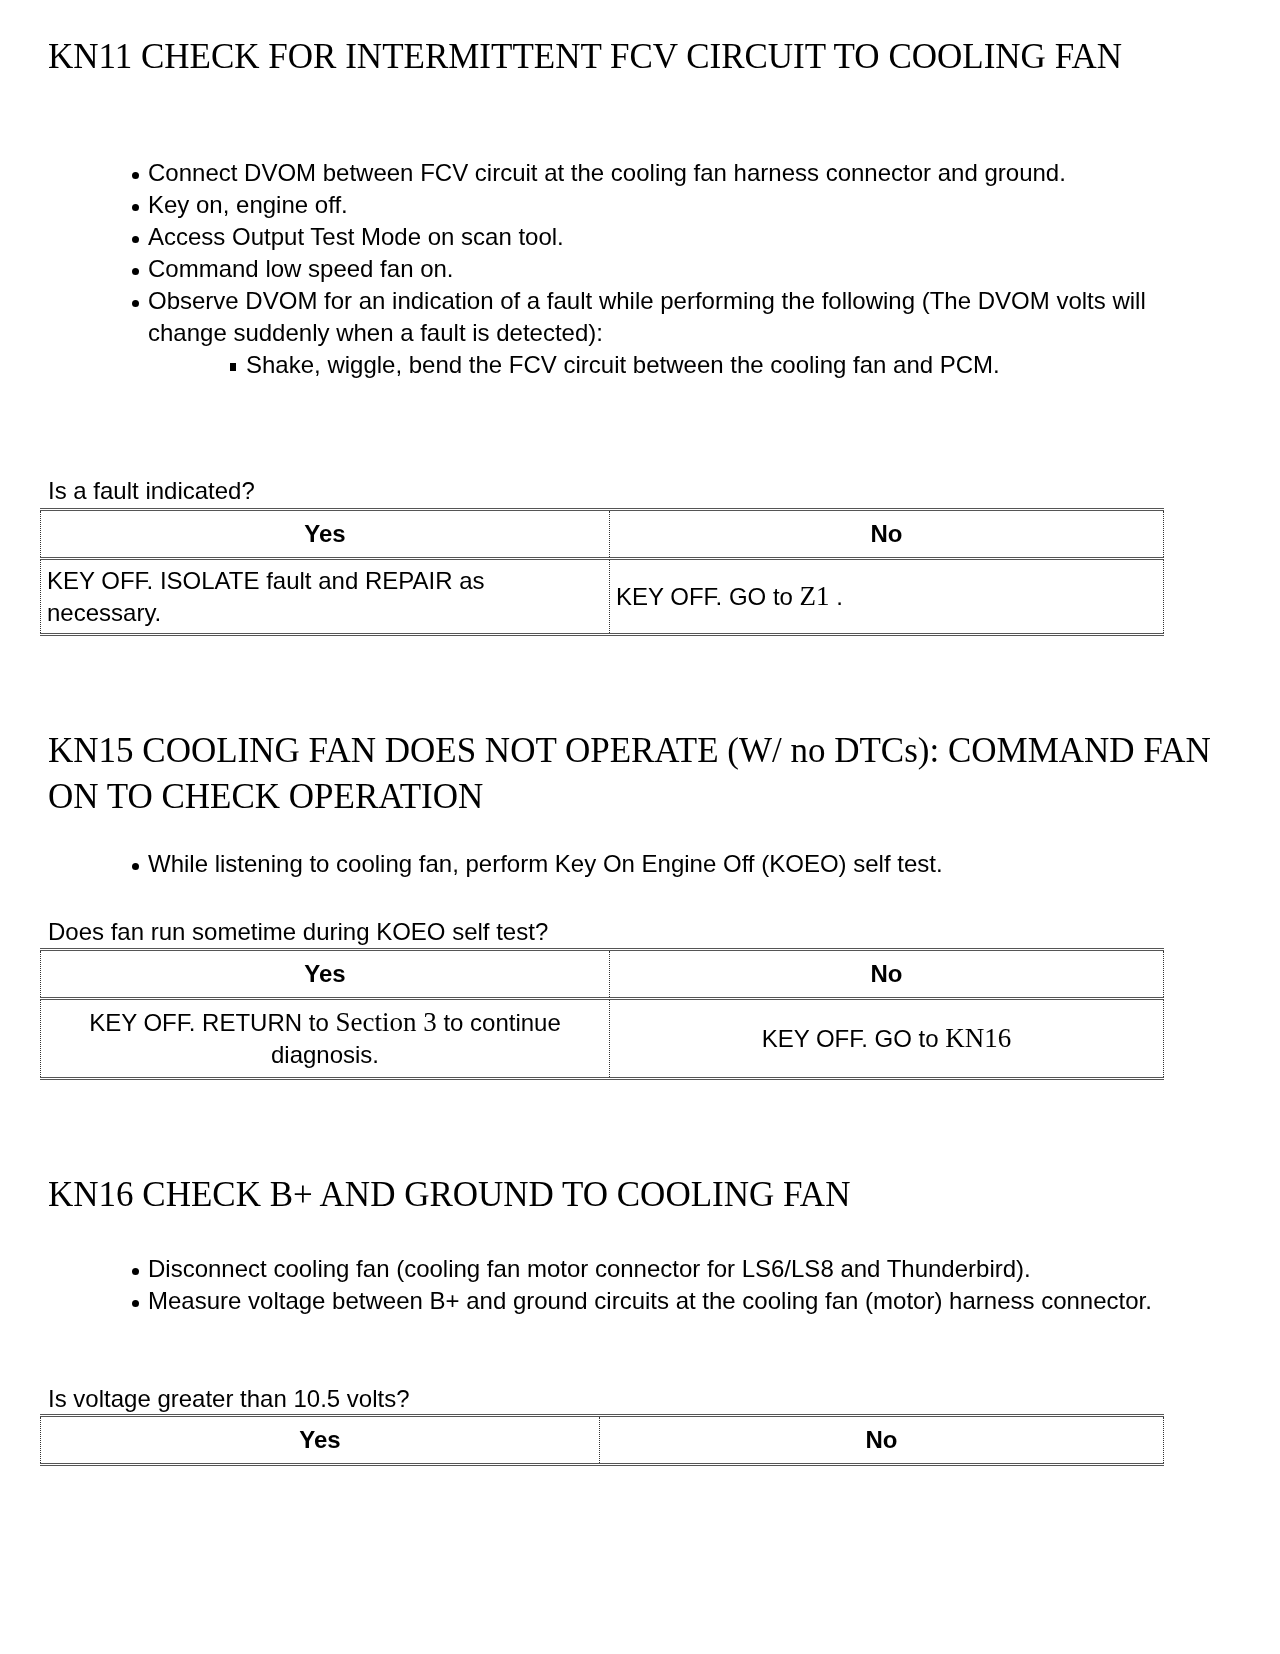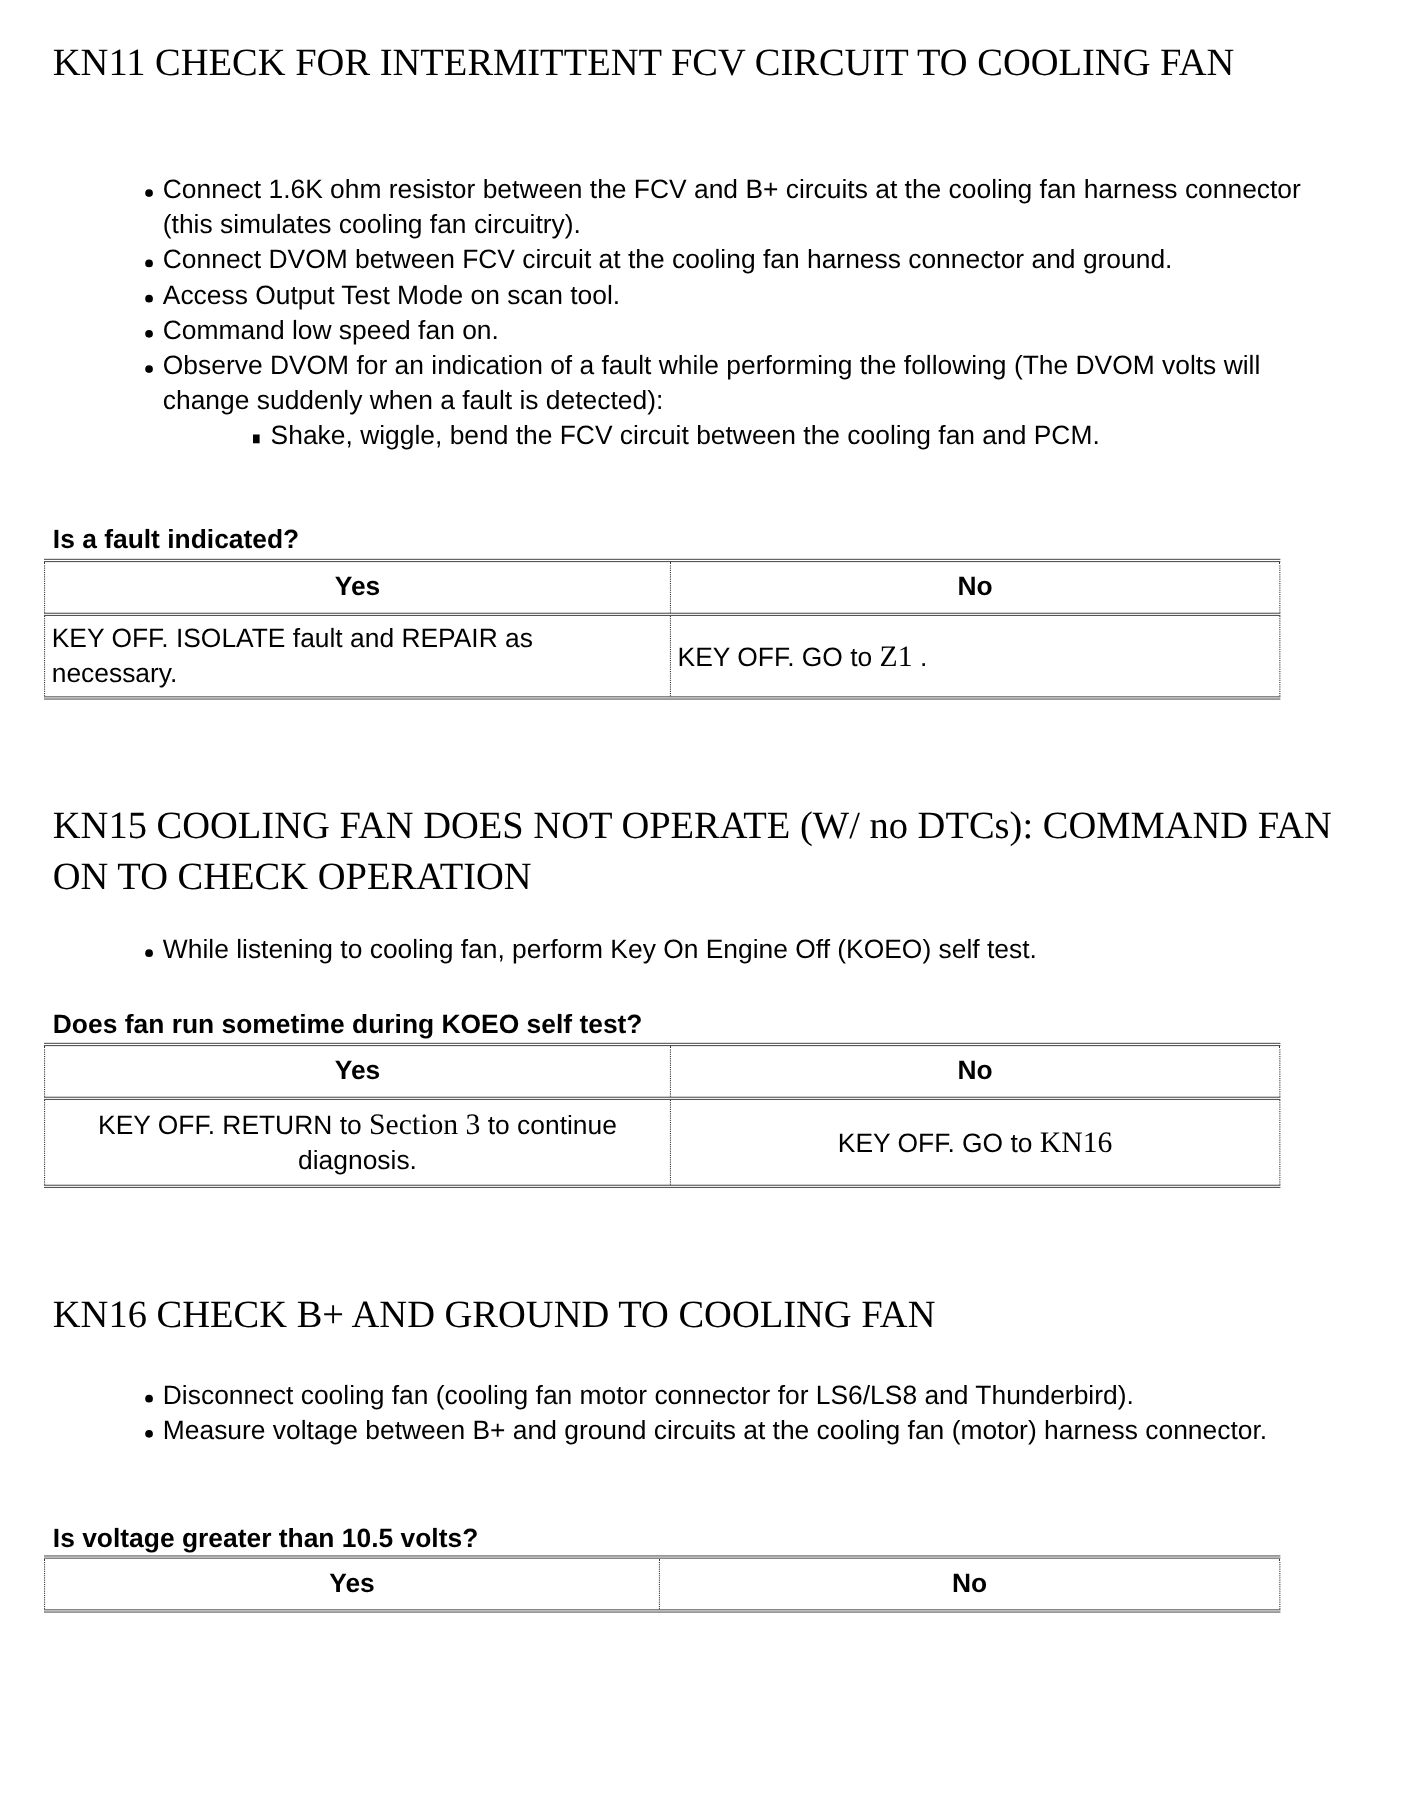--- a/index.html
+++ b/index.html
@@ -21,21 +21,21 @@
   }
   .bullets li::before {
     content: ""; position: absolute; left: 4px; top: 15px;
     width: 7px; height: 7px; border-radius: 50%; background: #000;
   }
   .bullets li.sub { padding-left: 118px; }
   .bullets li.sub::before {
     left: 102px; top: 14px; width: 6px; height: 8px; border-radius: 0;
   }
   .question {
-    position: absolute; left: 48px; font-weight: bold; font-size: 24px; line-height: 26px;
+    position: absolute; left: 48px; font-weight: normal; font-size: 24px; line-height: 26px;
   }
   table.yn {
     position: absolute; left: 40px; width: 1124px; border-collapse: collapse;
     font-size: 24px;
   }
   table.yn th, table.yn td {
     border: 1px dotted #333;
   }
   table.yn th {
     font-weight: bold; text-align: center; height: 44px;
@@ -47,22 +47,22 @@
   }
   table.yn td.yes-col, table.yn th.yes-col { width: 556px; }
   .ser { font-family: "Liberation Serif", serif; font-size: 27px; }
 </style>
 </head>
 <body>
 
 <h1 class="h1" style="top:34px;">KN11 CHECK FOR INTERMITTENT FCV CIRCUIT TO COOLING FAN</h1>
 
 <ul class="bullets" style="top:157px;">
-  <li><span>Connect 1.6K ohm resistor between the FCV and B+ circuits at the cooling fan harness connector (this simulates cooling fan circuitry).</span></li>
   <li><span>Connect DVOM between FCV circuit at the cooling fan harness connector and ground.</span></li>
+  <li><span>Key on, engine off.</span></li>
   <li><span>Access Output Test Mode on scan tool.</span></li>
   <li><span>Command low speed fan on.</span></li>
   <li><span>Observe DVOM for an indication of a fault while performing the following (The DVOM volts will change suddenly when a fault is detected):</span></li>
   <li class="sub"><span>Shake, wiggle, bend the FCV circuit between the cooling fan and PCM.</span></li>
 </ul>
 
 <div class="question" style="top:478px;">Is a fault indicated?</div>
 
 <table class="yn" style="top:508px;">
   <tbody>

